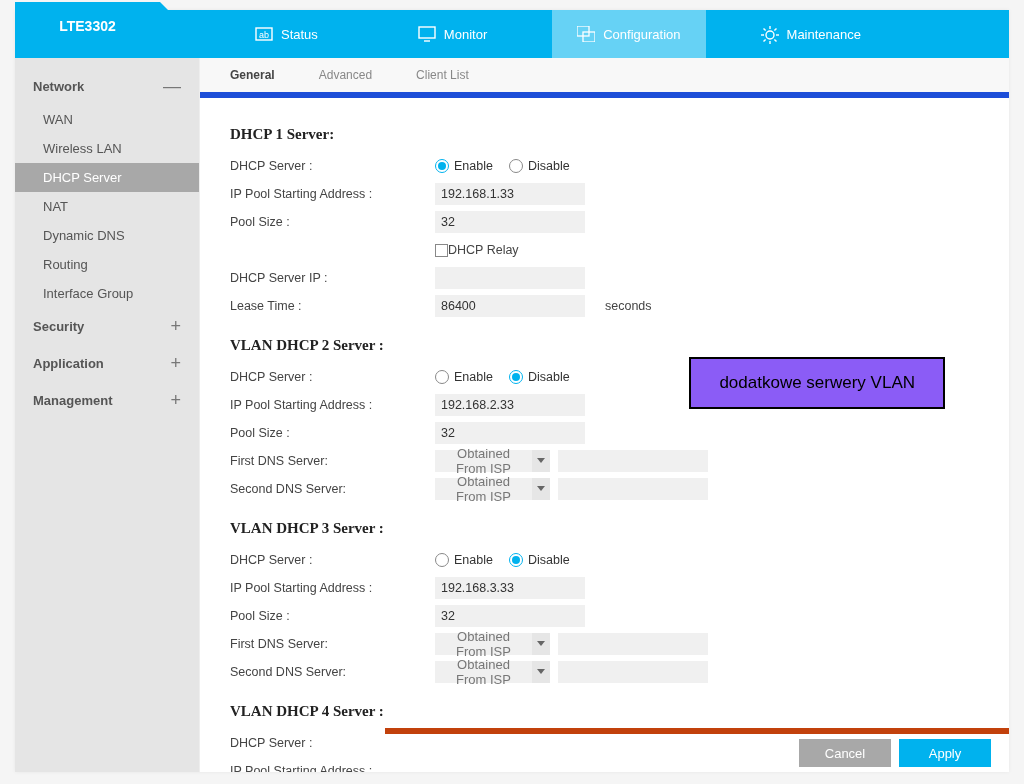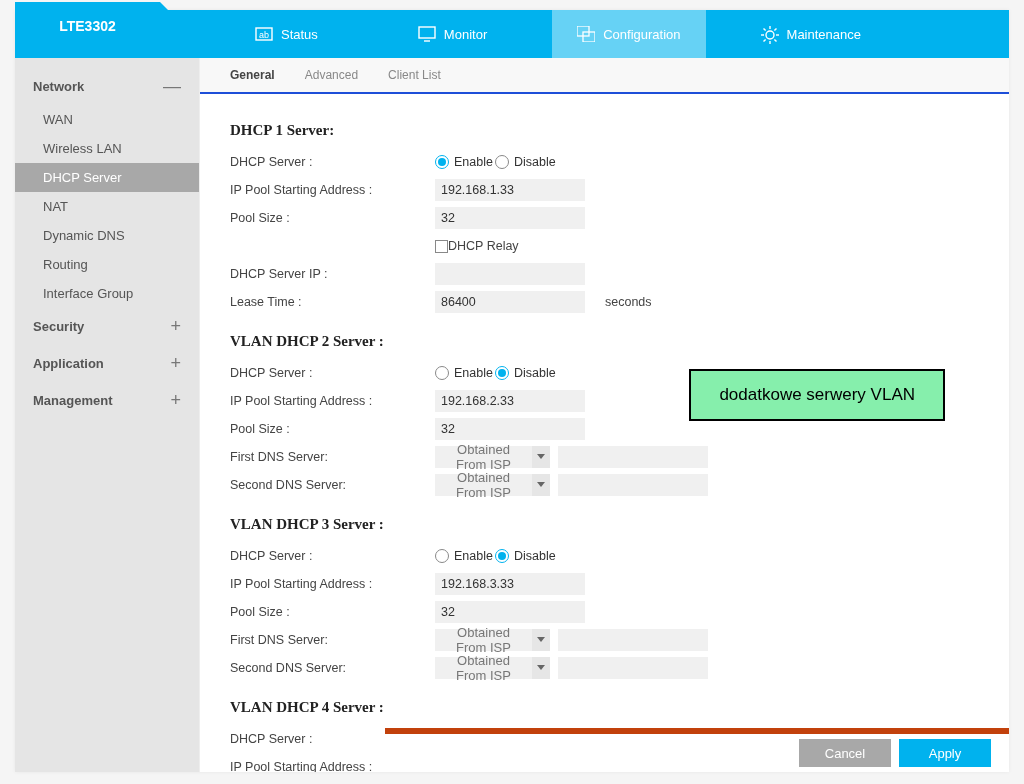--- a/index.html
+++ b/index.html
@@ -92,25 +92,25 @@
   }
   .sb-item.active { background: #a8a8a8; color: #fff; }
   .content {
     flex: 1;
     position: relative;
     display:flex;
     flex-direction:column;
   }
   .subtabs {
     display: flex;
-    gap: 30px;
+    gap: 44px;
     padding: 10px 30px;
     color: #888;
     font-size: 12px;
-    border-bottom: 2px solid #1d4ed8;
+    border-bottom: 6px solid #1d4ed8;
     background:#f8f8f8;
     align-items:flex-end;
   }
   .subtab { cursor: pointer; }
   .subtab.active { color: #444; font-weight: bold; }
   .scroll {
     flex:1;
     overflow-y: scroll;
     padding: 10px 30px 50px 30px;
     position:relative;
@@ -131,21 +131,21 @@
     height: 26px;
     margin-bottom: 2px;
   }
   .row .label { width: 205px; color:#444; font-size:12.5px;}
   .row .val {
     width: 150px; height: 22px; line-height:22px;
     background: #f0f0f0; padding: 0 6px; color:#333;
     font-size:12.5px;
   }
   .row .unit { margin-left: 20px; color:#444; font-size:12.5px;}
-  .radio-group { display:flex; gap: 2px; align-items:center; }
+  .radio-group { display:flex; gap: 16px; align-items:center; }
   .radio {
     display:inline-flex; align-items:center; gap:5px;
     cursor:pointer; font-size:12.5px; color:#333;
   }
   .radio .dot {
     width:14px; height:14px; border-radius:50%;
     border:1.5px solid #888; display:inline-block; position:relative;
   }
   .radio.checked .dot { border-color:#00b2ee; }
   .radio.checked .dot::after {
@@ -165,21 +165,21 @@
   }
   .select::after {
     content:""; position:absolute; right:-13px; top:8px;
     border-left:4px solid transparent; border-right:4px solid transparent;
     border-top:5px solid #666;
   }
   .select + .select-extra { width:150px; height:22px; background:#f0f0f0; margin-left:8px; }
   .annotation-box {
     position:absolute; right:34px; top:20px;
     border:2px solid #000; padding:14px 28px;
-    font-size:17px; color:#000; background:#86efac;margin-top:16px;
+    font-size:17px; color:#000; background:#8b5cf6;
   }
   .footer {
     position:absolute; bottom:0; right:0; left:185px;
     height:44px; display:flex; justify-content:flex-end;
     align-items:center; gap:8px; padding-right:18px;
     background:#fff; border-top:6px solid #c2410c;
   }
   .btn { width:92px; height:28px; border:none; color:#fff;
     font-size:13px; cursor:pointer; }
   .btn-cancel { background:#a8a8a8; }

